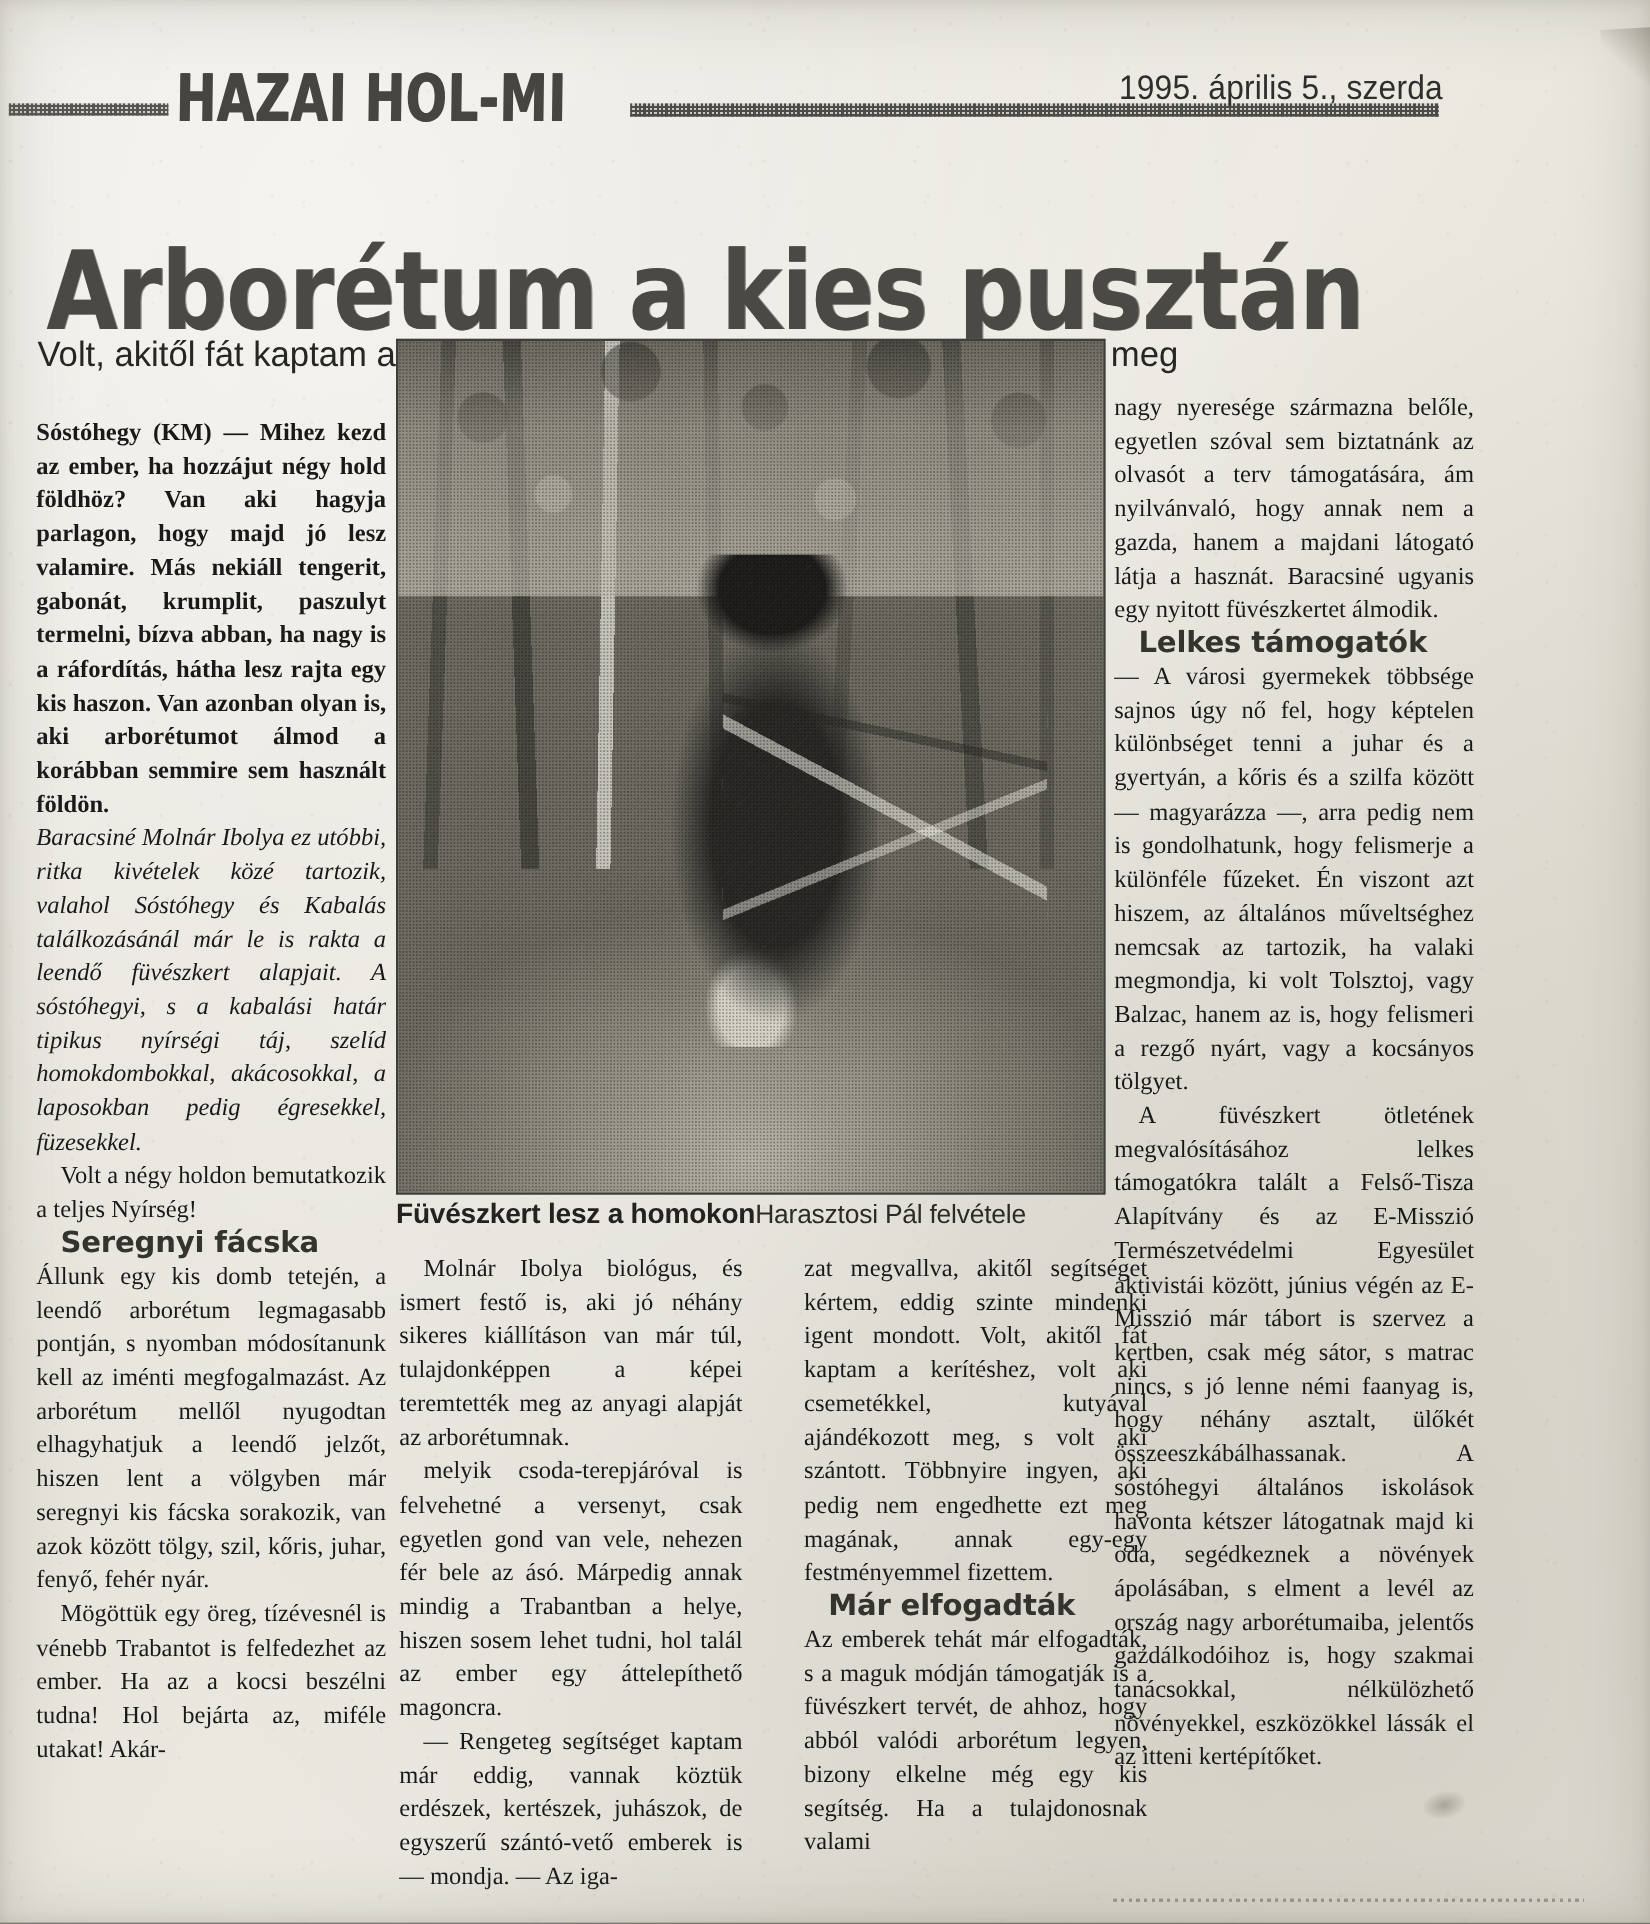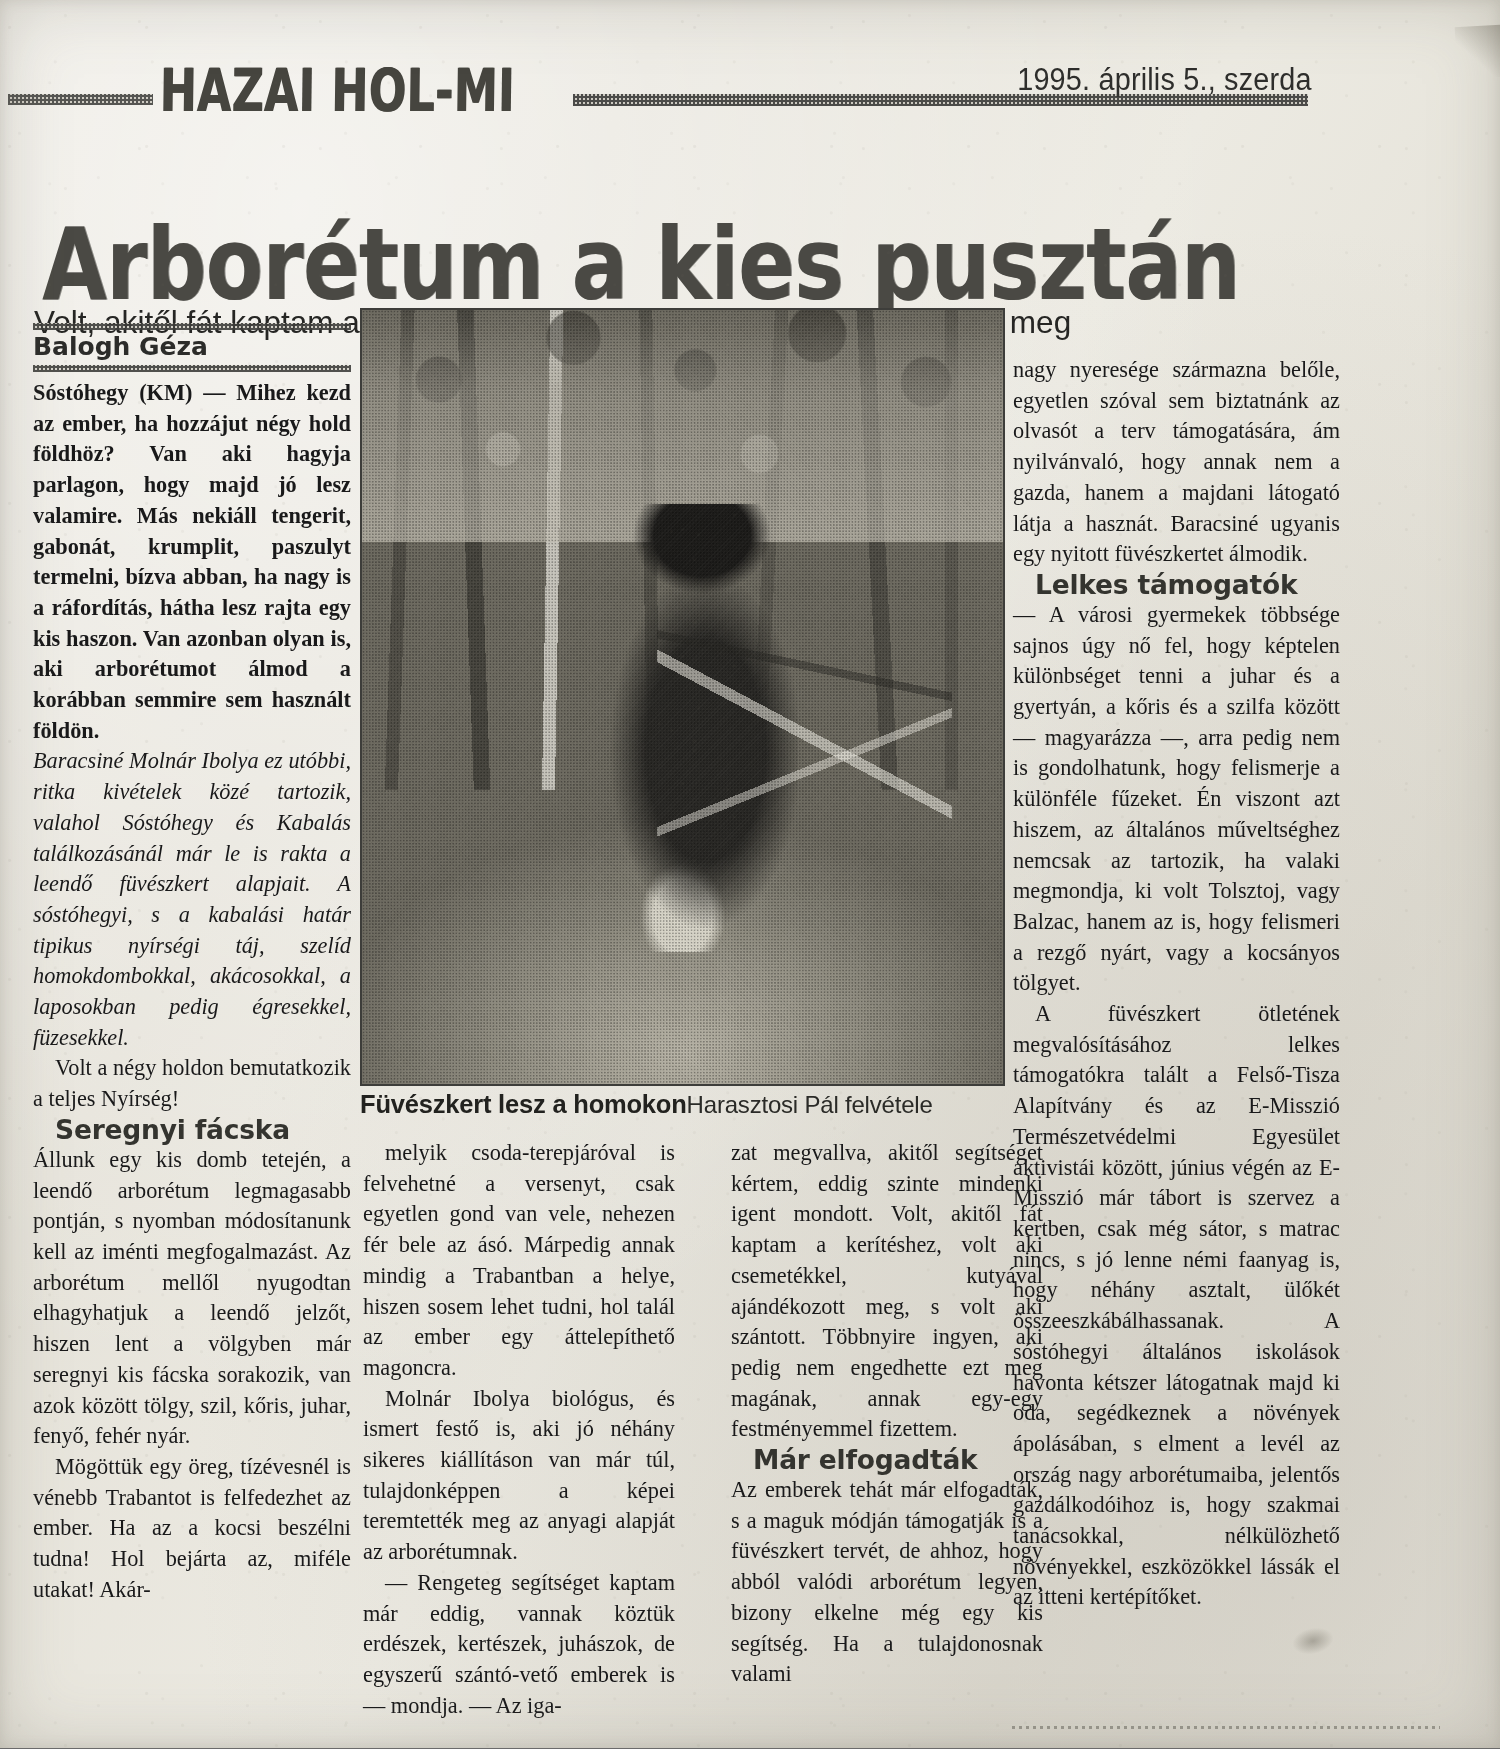--- a/index.html
+++ b/index.html
@@ -278,21 +278,20 @@
   <div class="masthead">
     <div class="mast-rule-left"></div>
     <div class="mast-title">HAZAI HOL-MI</div>
     <div class="mast-rule-right"></div>
     <div class="mast-date">1995. április 5., szerda</div>
   </div>
 
   <h1 class="headline">Arborétum a kies pusztán</h1>
   <h2 class="subhead">Volt, akitől fát kaptam a kerítéshez, volt aki csemetékkel ajándékozott meg</h2>
 
-  <div class="byline">Balogh Géza</div>
 
   <div class="photo-wrap">
     <div class="photo">
       <div class="ph-layer ph-base"></div>
       <div class="ph-layer ph-trees"></div>
       <div class="ph-layer ph-canopy"></div>
       <div class="ph-layer ph-ground"></div>
       <div class="ph-layer ph-figure"></div>
       <div class="ph-layer ph-branches"></div>
       <div class="ph-layer ph-halftone"></div>
@@ -308,22 +307,22 @@
   <div class="col col1">
     <p class="lead">Sóstóhegy (KM) — Mihez kezd az ember, ha hozzájut négy hold földhöz? Van aki hagyja parlagon, hogy majd jó lesz valamire. Más nekiáll tengerit, gabonát, krumplit, paszulyt termelni, bízva abban, ha nagy is a ráfordítás, hátha lesz rajta egy kis haszon. Van azonban olyan is, aki arborétumot álmod a korábban semmire sem használt földön.</p>
     <p class="ital">Baracsiné Molnár Ibolya ez utóbbi, ritka kivételek közé tartozik, valahol Sóstóhegy és Kabalás találkozásánál már le is rakta a leendő füvészkert alapjait. A sóstóhegyi, s a kabalási határ tipikus nyírségi táj, szelíd homokdombokkal, akácosokkal, a laposokban pedig égresekkel, füzesekkel.</p>
     <p>Volt a négy holdon bemutatkozik a teljes Nyírség!</p>
     <p class="subhd">Seregnyi fácska</p>
     <p class="noindent">Állunk egy kis domb tetején, a leendő arborétum legmagasabb pontján, s nyomban módosítanunk kell az iménti megfogalmazást. Az arborétum mellől nyugodtan elhagyhatjuk a leendő jelzőt, hiszen lent a völgyben már seregnyi kis fácska sorakozik, van azok között tölgy, szil, kőris, juhar, fenyő, fehér nyár.</p>
     <p>Mögöttük egy öreg, tízévesnél is vénebb Trabantot is felfedezhet az ember. Ha az a kocsi beszélni tudna! Hol bejárta az, miféle utakat! Akár-</p>
   </div>
 
   <div class="col col2">
+    <p>Molnár Ibolya biológus, és ismert festő is, aki jó néhány sikeres kiállításon van már túl, tulajdonképpen a képei teremtették meg az anyagi alapját az arborétumnak.</p>
     <p>melyik csoda-terepjáróval is felvehetné a versenyt, csak egyetlen gond van vele, nehezen fér bele az ásó. Márpedig annak mindig a Trabantban a helye, hiszen sosem lehet tudni, hol talál az ember egy áttelepíthető magoncra.</p>
-    <p>Molnár Ibolya biológus, és ismert festő is, aki jó néhány sikeres kiállításon van már túl, tulajdonképpen a képei teremtették meg az anyagi alapját az arborétumnak.</p>
     <p>— Rengeteg segítséget kaptam már eddig, vannak köztük erdészek, kertészek, juhászok, de egyszerű szántó-vető emberek is — mondja. — Az iga-</p>
   </div>
 
   <div class="col col3">
     <p class="noindent">zat megvallva, akitől segítséget kértem, eddig szinte mindenki igent mondott. Volt, akitől fát kaptam a kerítéshez, volt aki csemetékkel, kutyával ajándékozott meg, s volt aki szántott. Többnyire ingyen, aki pedig nem engedhette ezt meg magának, annak egy-egy festményemmel fizettem.</p>
     <p class="subhd">Már elfogadták</p>
     <p class="noindent">Az emberek tehát már elfogadták, s a maguk módján támogatják is a füvészkert tervét, de ahhoz, hogy abból valódi arborétum legyen, bizony elkelne még egy kis segítség. Ha a tulajdonosnak valami</p>
   </div>
 
   <div class="col col4">

